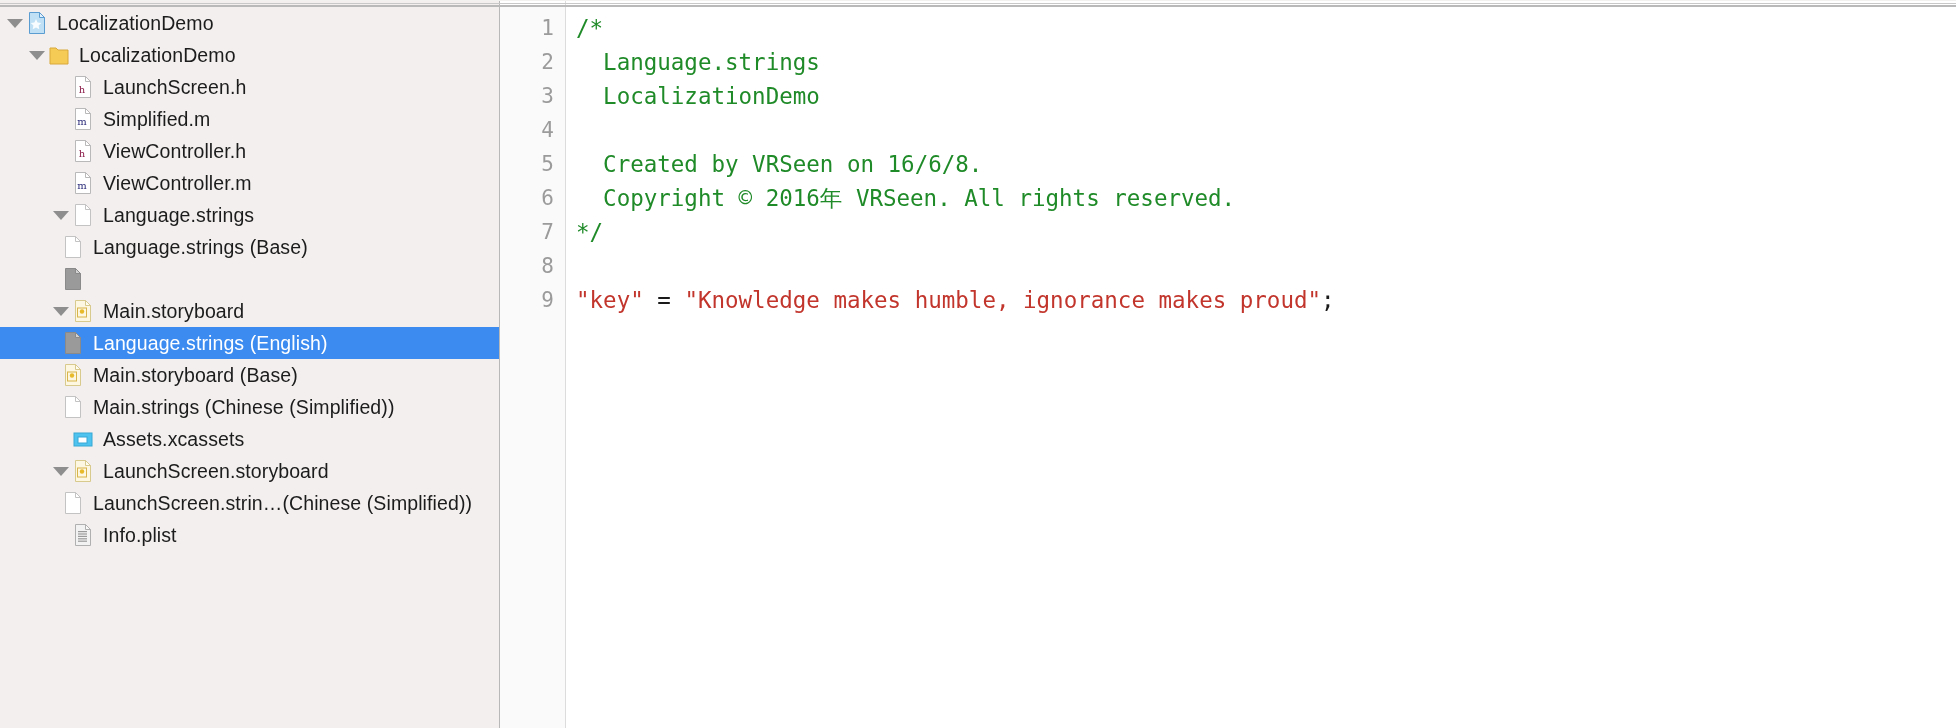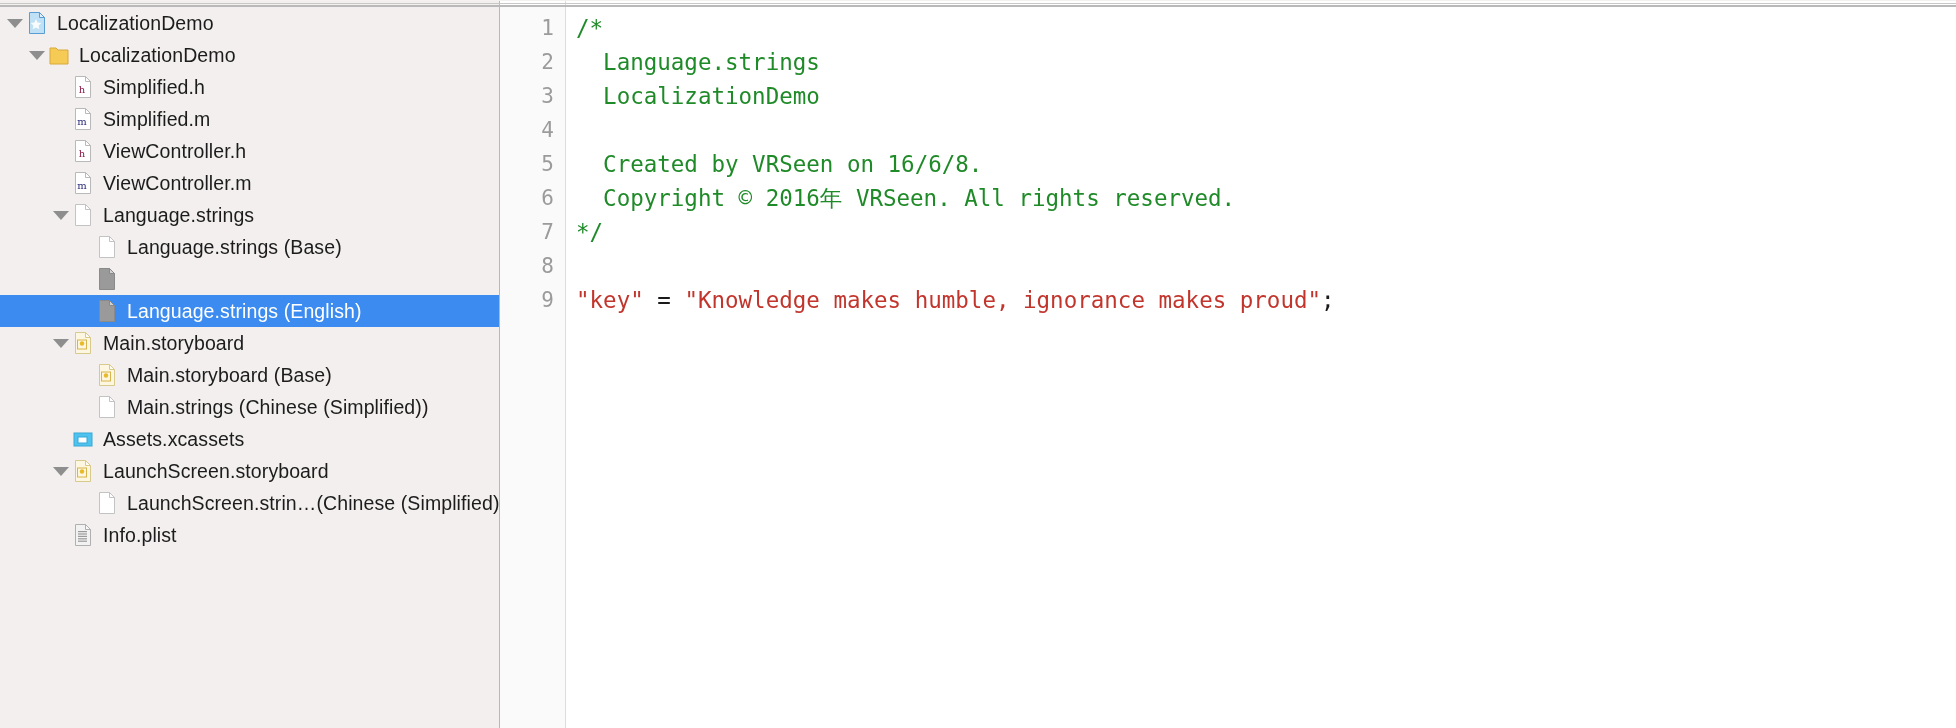--- a/index.html
+++ b/index.html
@@ -112,21 +112,21 @@
   .nav-label {
     flex: 0 1 auto;
     overflow: hidden;
     text-overflow: clip;
   }
 
   
   .ind0 { padding-left: 4px; }
   .ind1 { padding-left: 26px; }
   .ind2 { padding-left: 50px; }
-  .ind3 { padding-left: 74px; }
+  .ind3 { padding-left: 40px; }
 
   
   .editor {
     position: relative;
     flex: 1 1 auto;
     height: 728px;
     background: #ffffff;
     padding-top: 7px;
     box-sizing: border-box;
     overflow: hidden;
@@ -218,21 +218,21 @@
         </div>
         <div class="nav-row ind2">
           <span class="twisty"></span>
           <span class="icon">
             <svg width="22" height="26" viewBox="0 0 22 26">
               <path d="M3.5 2.5 h10 l5 5 v16 h-15 z" fill="#ffffff" stroke="#b9b9b9" stroke-width="1"></path>
               <path d="M13.5 2.5 v5 h5 z" fill="#ffffff" fill-opacity="0.55" stroke="#b9b9b9" stroke-width="1"></path>
               <text x="10" y="19" text-anchor="middle" font-family="DejaVu Serif, serif" font-size="10" fill="#8c1d4a">h</text>
             </svg>
           </span>
-          <span class="nav-label">Simplified.h</span>
+          <span class="nav-label">LaunchScreen.h</span>
         </div>
         <div class="nav-row ind2">
           <span class="twisty"></span>
           <span class="icon">
             <svg width="22" height="26" viewBox="0 0 22 26">
               <path d="M3.5 2.5 h10 l5 5 v16 h-15 z" fill="#ffffff" stroke="#b9b9b9" stroke-width="1"></path>
               <path d="M13.5 2.5 v5 h5 z" fill="#ffffff" fill-opacity="0.55" stroke="#b9b9b9" stroke-width="1"></path>
               <text x="10" y="19" text-anchor="middle" font-family="DejaVu Serif, serif" font-size="10" fill="#2b2b7a">m</text>
             </svg>
           </span>
@@ -281,42 +281,42 @@
           <span class="nav-label">Language.strings (Base)</span>
         </div>
         <div class="nav-row ind3">
           <span class="twisty"></span>
           <span class="icon">
             <svg width="22" height="26" viewBox="0 0 22 26">
               <path d="M3.5 2.5 h10 l5 5 v16 h-15 z" fill="#9a9a9a" stroke="#8a8a8a" stroke-width="1"></path>
               <path d="M13.5 2.5 v5 h5 z" fill="#ffffff" fill-opacity="0.55" stroke="#8a8a8a" stroke-width="1"></path>
             </svg>
           </span>
-        </div>
-        <div class="nav-row ind3 selected">
-          <span class="twisty"></span>
-          <span class="icon">
-            <svg width="22" height="26" viewBox="0 0 22 26">
-              <path d="M3.5 2.5 h10 l5 5 v16 h-15 z" fill="#9a9a9a" stroke="#8a8a8a" stroke-width="1"></path>
-              <path d="M13.5 2.5 v5 h5 z" fill="#ffffff" fill-opacity="0.55" stroke="#8a8a8a" stroke-width="1"></path>
-            </svg>
-          </span>
-          <span class="nav-label">Language.strings (English)</span>
         </div>
         <div class="nav-row ind2">
           <span class="twisty open"></span>
           <span class="icon">
             <svg width="22" height="26" viewBox="0 0 22 26">
               <path d="M3.5 2.5 h10 l5 5 v16 h-15 z" fill="#fdf6e0" stroke="#d8c98c" stroke-width="1"></path>
               <path d="M13.5 2.5 v5 h5 z" fill="#ffffff" fill-opacity="0.55" stroke="#d8c98c" stroke-width="1"></path>
               <rect x="5.5" y="10" width="9" height="9" fill="none" stroke="#d8b44a" stroke-width="1"></rect>
               <circle cx="10" cy="13.5" r="2.2" fill="#e8b929"></circle>
             </svg>
           </span>
           <span class="nav-label">Main.storyboard</span>
+        </div>
+        <div class="nav-row ind3 selected">
+          <span class="twisty"></span>
+          <span class="icon">
+            <svg width="22" height="26" viewBox="0 0 22 26">
+              <path d="M3.5 2.5 h10 l5 5 v16 h-15 z" fill="#9a9a9a" stroke="#8a8a8a" stroke-width="1"></path>
+              <path d="M13.5 2.5 v5 h5 z" fill="#ffffff" fill-opacity="0.55" stroke="#8a8a8a" stroke-width="1"></path>
+            </svg>
+          </span>
+          <span class="nav-label">Language.strings (English)</span>
         </div>
         <div class="nav-row ind3">
           <span class="twisty"></span>
           <span class="icon">
             <svg width="22" height="26" viewBox="0 0 22 26">
               <path d="M3.5 2.5 h10 l5 5 v16 h-15 z" fill="#fdf6e0" stroke="#d8c98c" stroke-width="1"></path>
               <path d="M13.5 2.5 v5 h5 z" fill="#ffffff" fill-opacity="0.55" stroke="#d8c98c" stroke-width="1"></path>
               <rect x="5.5" y="10" width="9" height="9" fill="none" stroke="#d8b44a" stroke-width="1"></rect>
               <circle cx="10" cy="13.5" r="2.2" fill="#e8b929"></circle>
             </svg>

